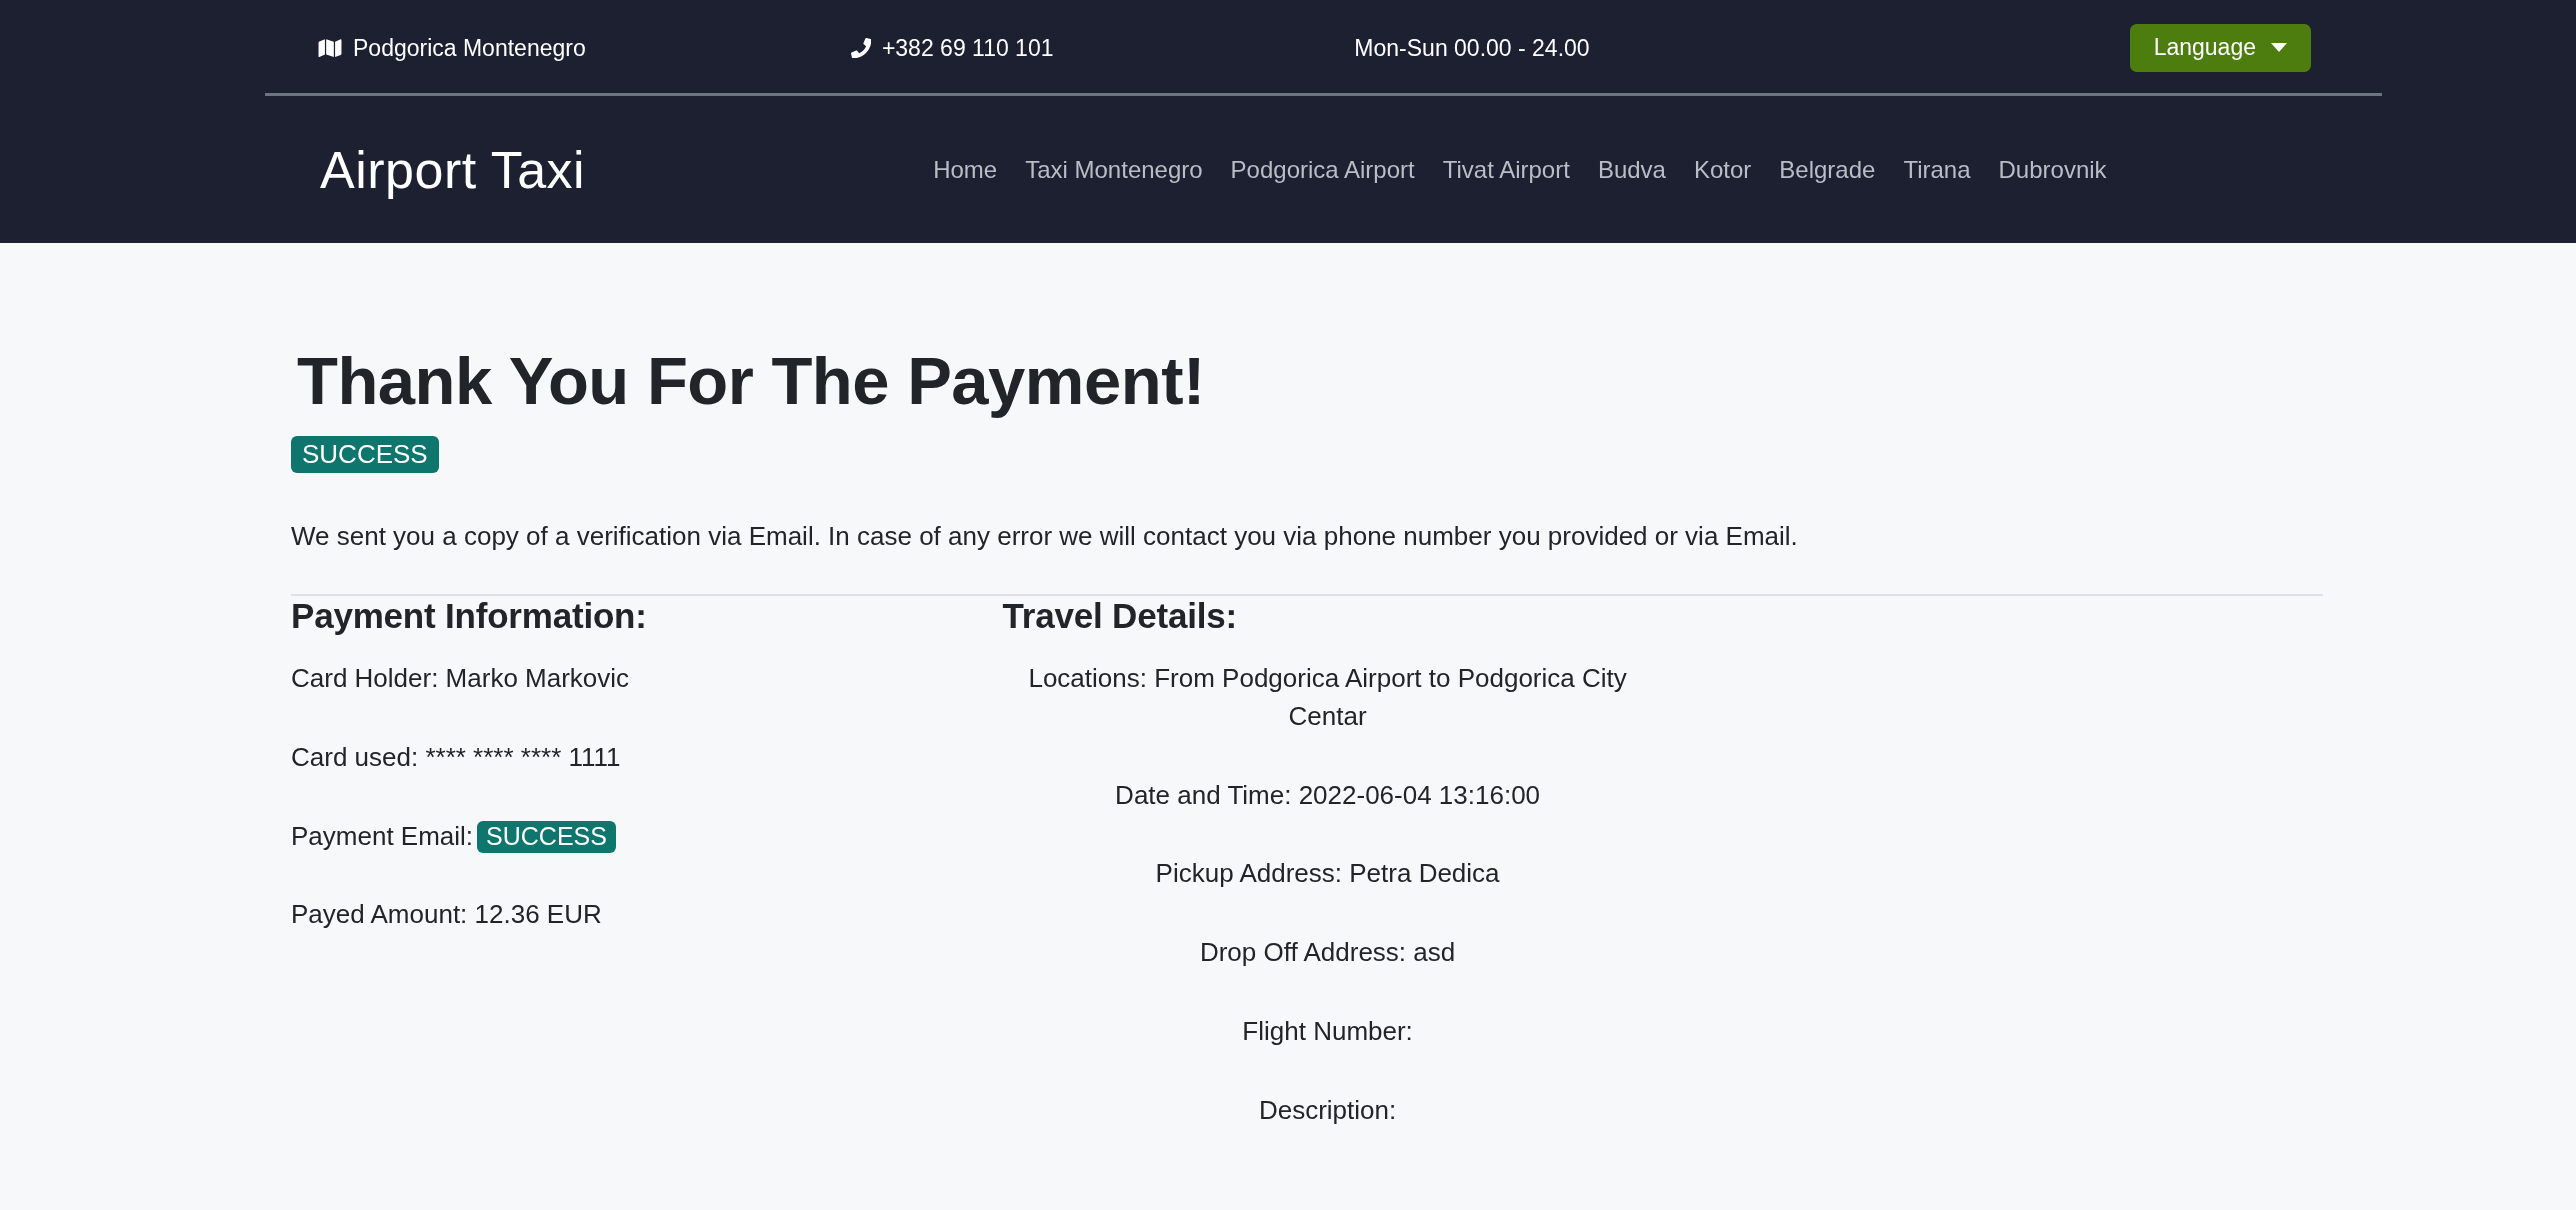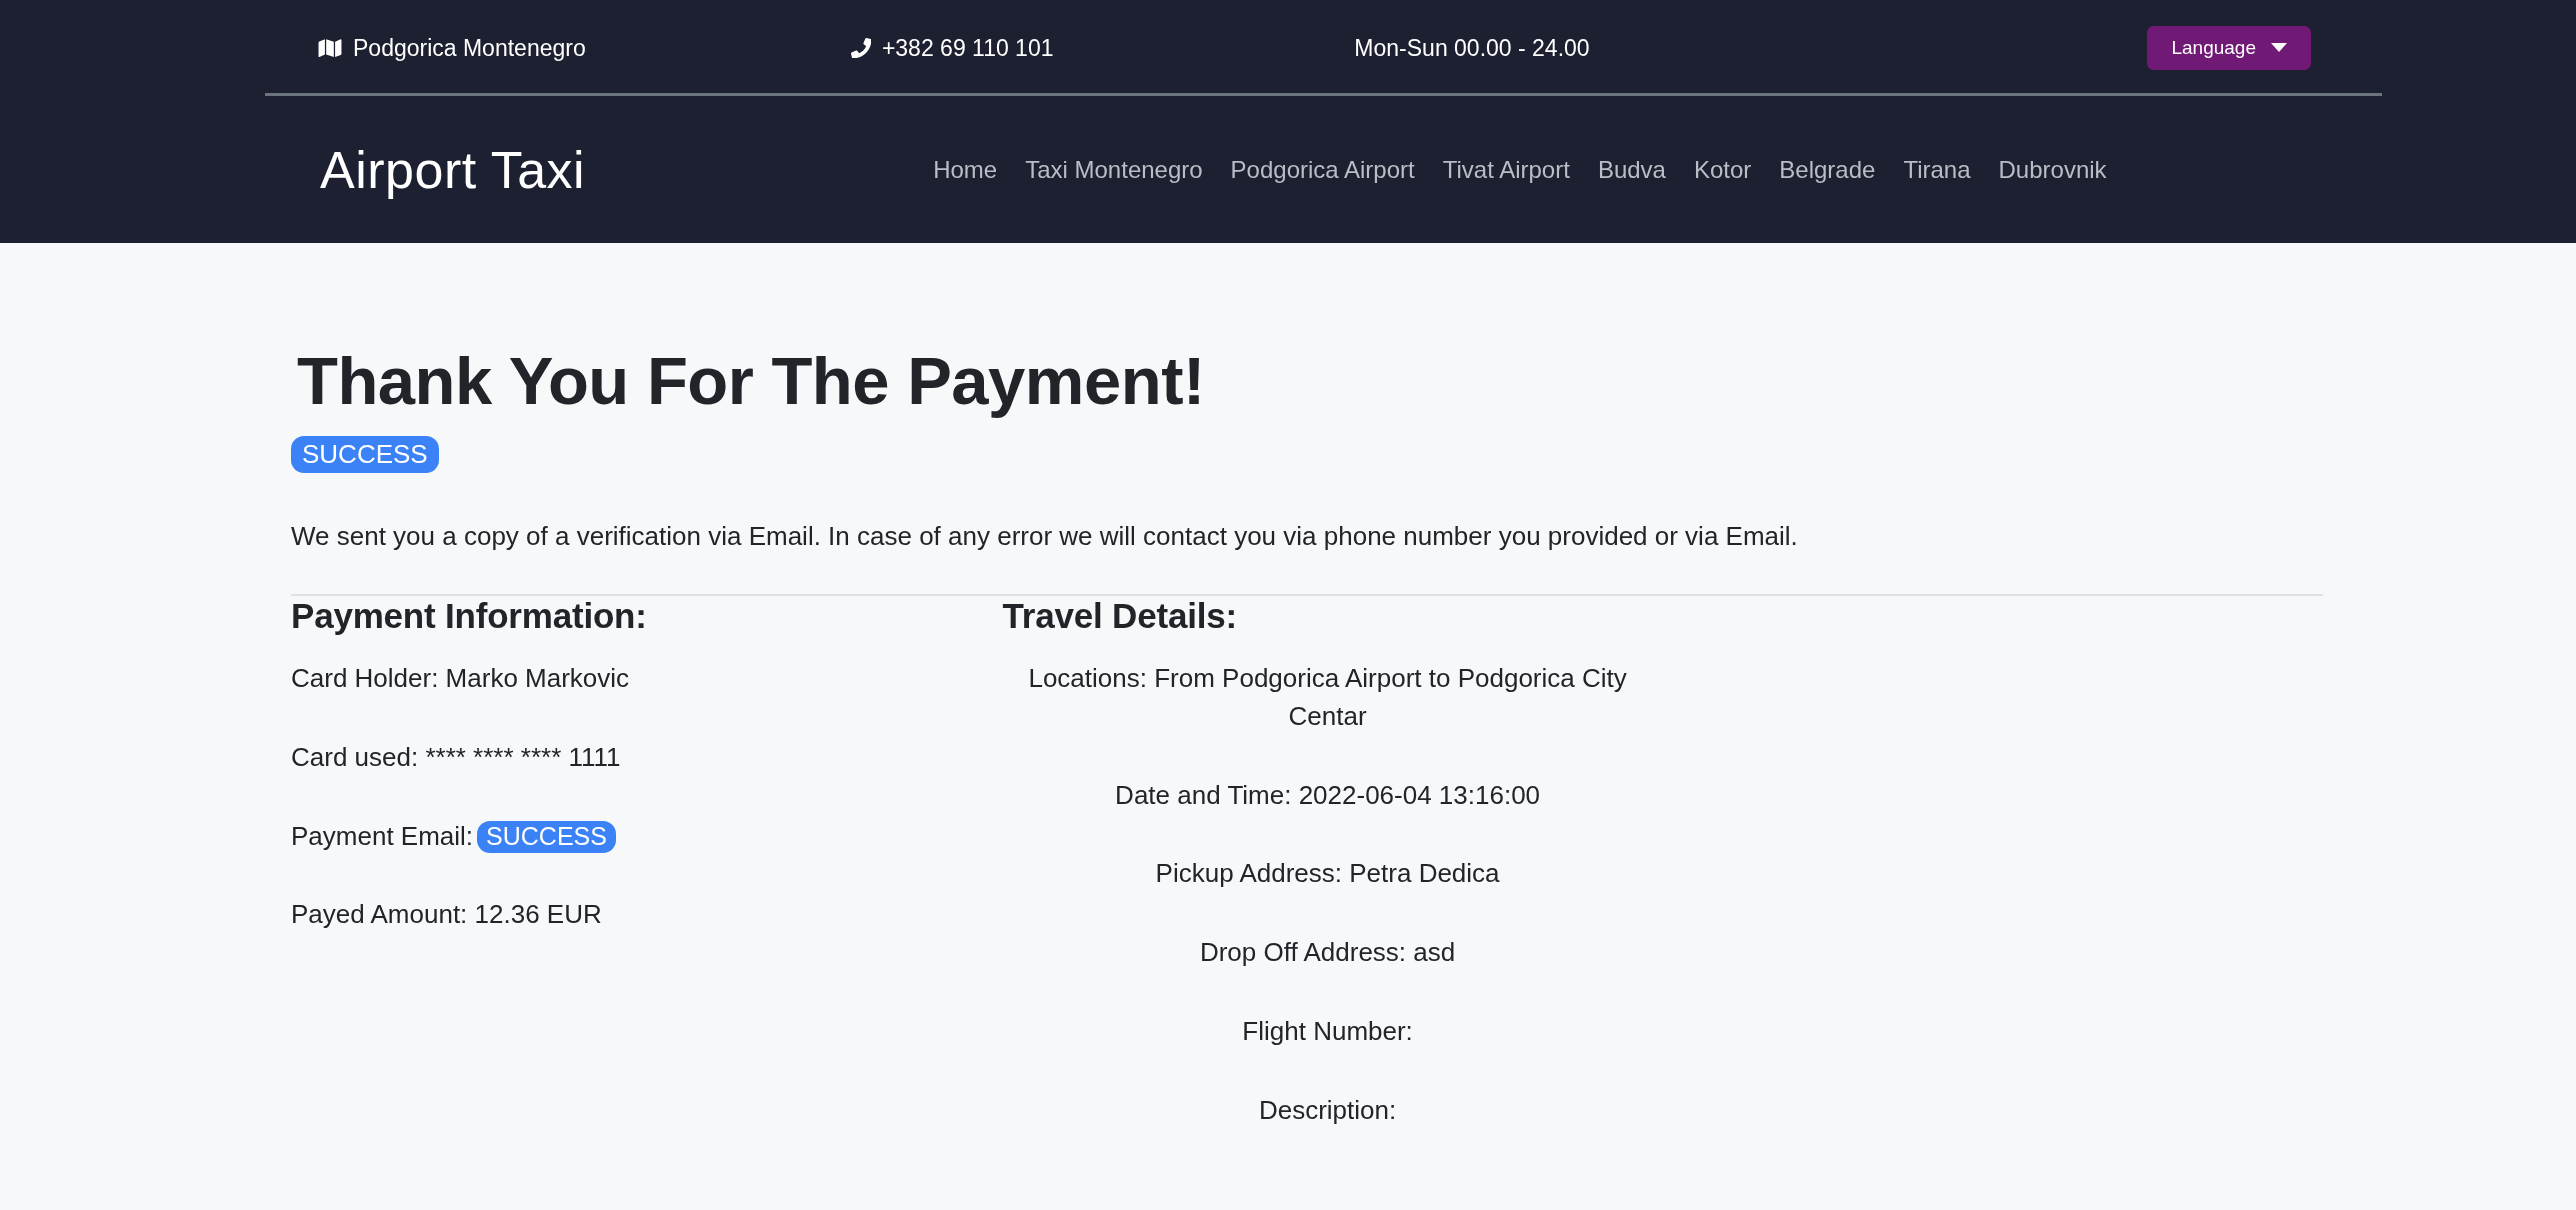--- a/index.html
+++ b/index.html
@@ -63,25 +63,25 @@
 
   .ic {
     display: inline-flex;
     align-items: center;
     justify-content: center;
     margin-right: 11px;
   }
   .ic svg { display: block; }
 
   .lang-btn {
-    background: #701a75;
+    background: #4d7c0f;
     color: #ffffff;
     border: none;
     border-radius: 6.5px;
-    font-size: 19px;
+    font-size: 23px;
     font-family: "Liberation Sans", sans-serif;
     padding: 12px 24px 13px 24px;
     display: inline-flex;
     align-items: center;
     gap: 15px;
     cursor: pointer;
     line-height: 1;
   }
   .caret {
     width: 0; height: 0;
@@ -135,26 +135,26 @@
     font-size: 67px;
     font-weight: 700;
     color: #212529;
     margin: 6px;
     padding-top: 95px;
     letter-spacing: -0.5px;
     line-height: 1.1;
   }
   .badge-success {
     display: inline-block;
-    background: #3b82f6;
+    background: #0f766e;
     color: #ffffff;
     font-size: 26px;
     padding: 4.6px 11px 6.5px 11px;
     line-height: 1;
-    border-radius: 13px;
+    border-radius: 6px;
   }
   .title-badge-row { margin-top: 18.6px; }
 
   .lede {
     font-size: 26px;
     color: #212529;
     margin: 44px 0 0 0;
     line-height: 1.5;
   }
 

